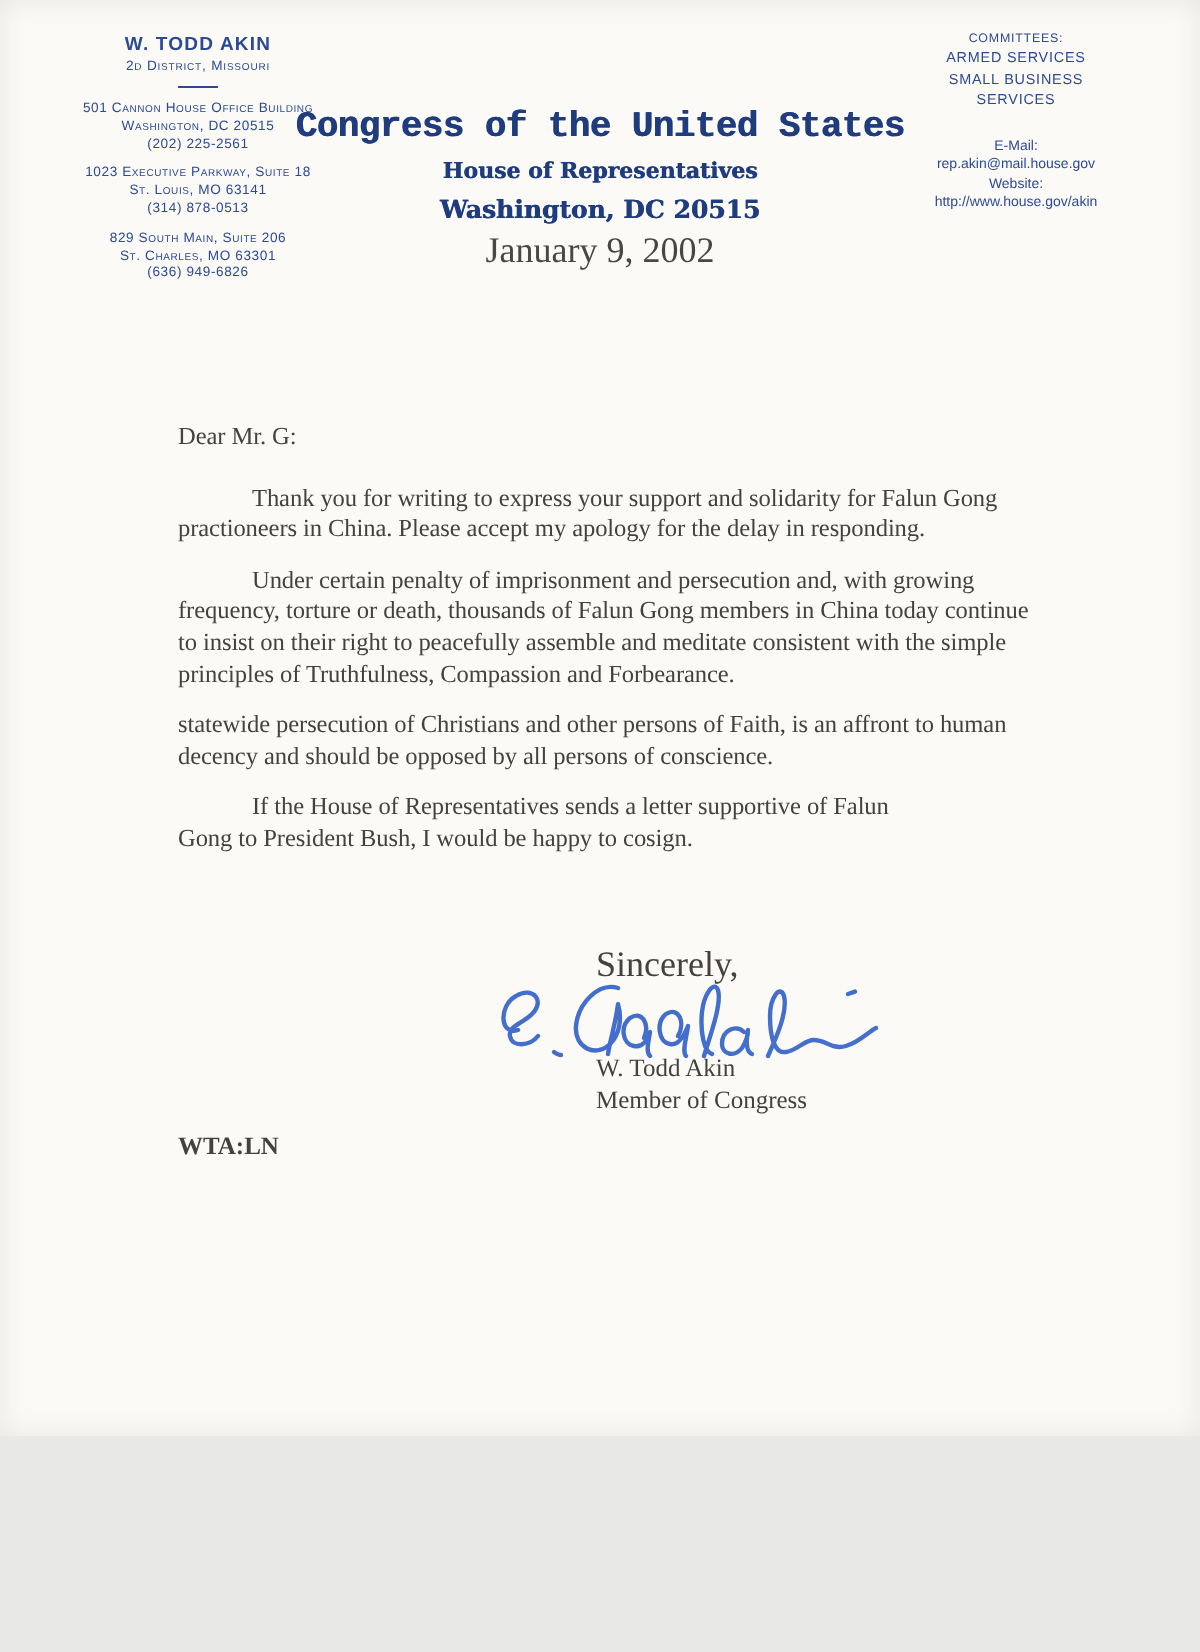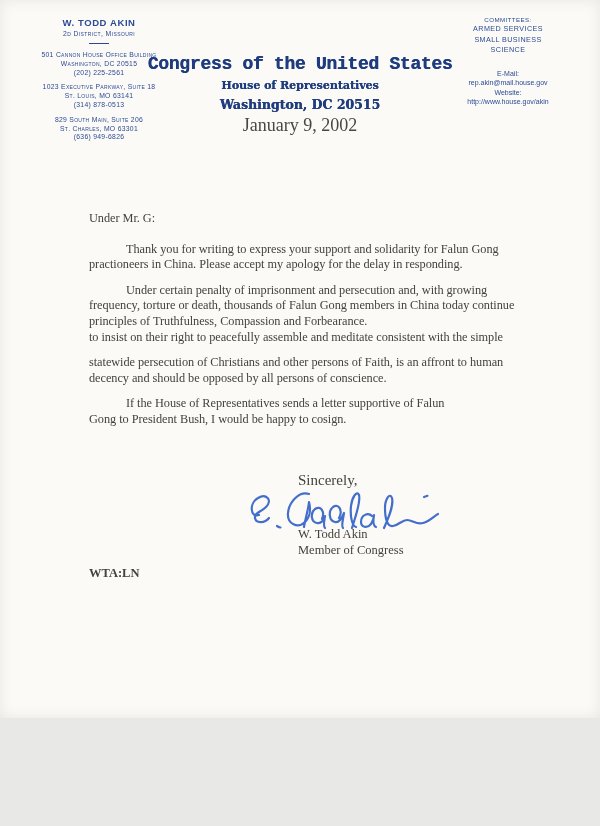--- a/index.html
+++ b/index.html
@@ -42,21 +42,21 @@
   .comm-item{font-size:7.2px;letter-spacing:.4px;line-height:10.5px;}
   .contact{margin-top:13px;}
   .contact div{font-size:7px;line-height:9.5px;}
   
   .body-block{position:absolute;left:89px;top:211px;width:436px;
     font-size:12.3px;line-height:15.6px;letter-spacing:-.05px;white-space:nowrap;}
   .salutation{margin-bottom:15px;}
   .para{margin-top:10px;}
   .para .line{white-space:nowrap;}
   .para .line.indent{padding-left:37px;}
-  .closing{position:absolute;left:298px;top:472px;font-size:15px;}
+  .closing{position:absolute;left:298px;top:472px;font-size:18px;}
   .sig-wrap{position:absolute;left:246px;top:485px;width:196px;height:52px;}
   .signer{position:absolute;left:298px;top:526px;font-size:12.5px;line-height:16px;}
   .typist{position:absolute;left:89px;top:566px;font-size:12.5px;font-weight:bold;}
   .footer-note{
     position:absolute;left:0;right:0;top:739px;text-align:center;
     color:#3b5aa5;font-family:"Liberation Sans", sans-serif;
     font-size:6px;font-variant:small-caps;letter-spacing:.7px;
   }
 </style>
 </head>
@@ -89,40 +89,40 @@
     <div class="congress">Congress of the United States</div>
     <div class="house">House of Representatives</div>
     <div class="washdc">Washington, DC 20515</div>
     <div class="date">January 9, 2002</div>
   </div>
 
   <div class="lh-right">
     <div class="comm-label">COMMITTEES:</div>
     <div class="comm-item">ARMED SERVICES</div>
     <div class="comm-item">SMALL BUSINESS</div>
-    <div class="comm-item">SCIENCE</div>
+    <div class="comm-item">SERVICES</div>
     <div class="contact">
       <div>E-Mail:</div>
       <div>rep.akin@mail.house.gov</div>
       <div>Website:</div>
       <div>http://www.house.gov/akin</div>
     </div>
   </div>
 
   <div class="body-block">
-    <div class="salutation">Under Mr. G:</div>
+    <div class="salutation">Dear Mr. G:</div>
     <div class="para">
       <div class="line indent">Thank you for writing to express your support and solidarity for Falun Gong</div>
       <div class="line">practioneers in China. Please accept my apology for the delay in responding.</div>
     </div>
     <div class="para">
       <div class="line indent">Under certain penalty of imprisonment and persecution and, with growing</div>
       <div class="line">frequency, torture or death, thousands of Falun Gong members in China today continue</div>
+      <div class="line">to insist on their right to peacefully assemble and meditate consistent with the simple</div>
       <div class="line">principles of Truthfulness, Compassion and Forbearance.</div>
-      <div class="line">to insist on their right to peacefully assemble and meditate consistent with the simple</div>
     </div>
     <div class="para">
       <div class="line">statewide persecution of Christians and other persons of Faith, is an affront to human</div>
       <div class="line">decency and should be opposed by all persons of conscience.</div>
     </div>
     <div class="para">
       <div class="line indent">If the House of Representatives sends a letter supportive of Falun</div>
       <div class="line">Gong to President Bush, I would be happy to cosign.</div>
     </div>
   </div>

